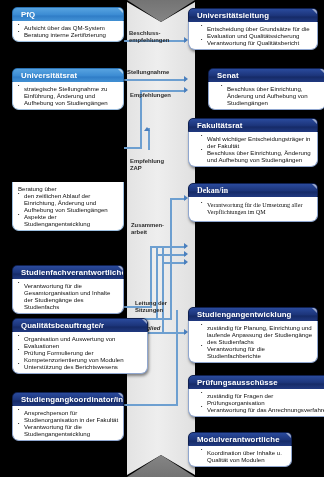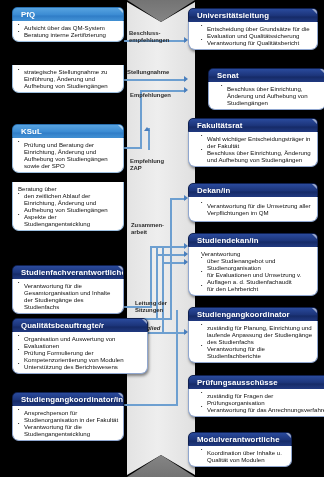--- a/index.html
+++ b/index.html
@@ -173,35 +173,28 @@
     <div class="hdr">PfQ</div>
     <div class="body">
       <ul>
         <li>Aufsicht über das QM-System</li>
         <li>Beratung interne Zertifizierung</li>
       </ul>
     </div>
   </div>
 
   <div class="card light t-md" style="left:12px;top:68px;width:112px;">
+    <div class="hdr">Universitätsrat</div>
     <div class="body">
       <ul>
           <li>strategische Stellungnahme zu Einführung, Änderung und Aufhebung von Studiengängen</li>
         </ul>
     </div>
   </div>
 
-  <div class="card light t-md" style="left:12px;top:124px;width:112px;">
-    <div class="hdr">KSuL</div>
-    <div class="body">
-      <ul>
-          <li>Prüfung und Beratung der Einrichtung, Änderung und Aufhebung von Studiengängen sowie der SPO</li>
-        </ul>
-    </div>
-  </div>
 
   <div class="card light t-md" style="left:12px;top:185px;width:112px;">
     <div class="body">
       <p class="plain">Beratung über</p>
       <ul>
         <li>den zeitlichen Ablauf der Einrichtung, Änderung und Aufhebung von Studiengängen</li>
         <li>Aspekte der Studiengangentwicklung</li>
       </ul>
     </div>
   </div>
@@ -258,43 +251,32 @@
   <div class="card dark t-md" style="left:188px;top:118px;width:130px;border-radius:10px;">
     <div class="hdr">Fakultätsrat</div>
     <div class="body" style="padding-left:12px;">
       <ul>
         <li>Wahl wichtiger Entscheidungsträger in der Fakultät</li>
         <li>Beschluss über Einrichtung, Änderung und Aufhebung von Studiengängen</li>
       </ul>
     </div>
   </div>
 
-  <div class="card dark t-md" style="left:188px;top:183px;width:130px;">
+  <div class="card dark t-md" style="left:188px;top:183px;width:130px;font-family:Liberation Serif, serif;">
     <div class="hdr">Dekan/in</div>
     <div class="body" style="padding-left:12px;padding-top:5px;padding-bottom:5px;">
       <ul>
           <li>Verantwortung für die Umsetzung aller Verpflichtungen im QM</li>
         </ul>
     </div>
   </div>
 
-  <div class="card dark t-md" style="left:188px;top:233px;width:130px;">
-    <div class="hdr">Studiendekan/in</div>
-    <div class="body" style="padding-left:12px;">
-      <p class="plain">Verantwortung</p>
-      <ul>
-        <li>über Studienangebot und Studienorganisation</li>
-        <li>für Evaluationen und Umsetzung v. Auflagen a. d. Studienfachaudit</li>
-        <li>für den Lehrbericht</li>
-      </ul>
-    </div>
-  </div>
 
   <div class="card dark t-md" style="left:188px;top:307px;width:130px;">
-    <div class="hdr">Studiengangkoordinator</div>
+    <div class="hdr">Studiengangentwicklung</div>
     <div class="body" style="padding-left:12px;">
       <ul>
         <li>zuständig für Planung, Einrichtung und laufende Anpassung der Studiengänge des Studienfachs</li>
         <li>Verantwortung für die Studienfachberichte</li>
       </ul>
     </div>
   </div>
 
   <div class="card dark t-md" style="left:188px;top:375px;width:147px;">
     <div class="hdr">Prüfungsausschüsse</div>

